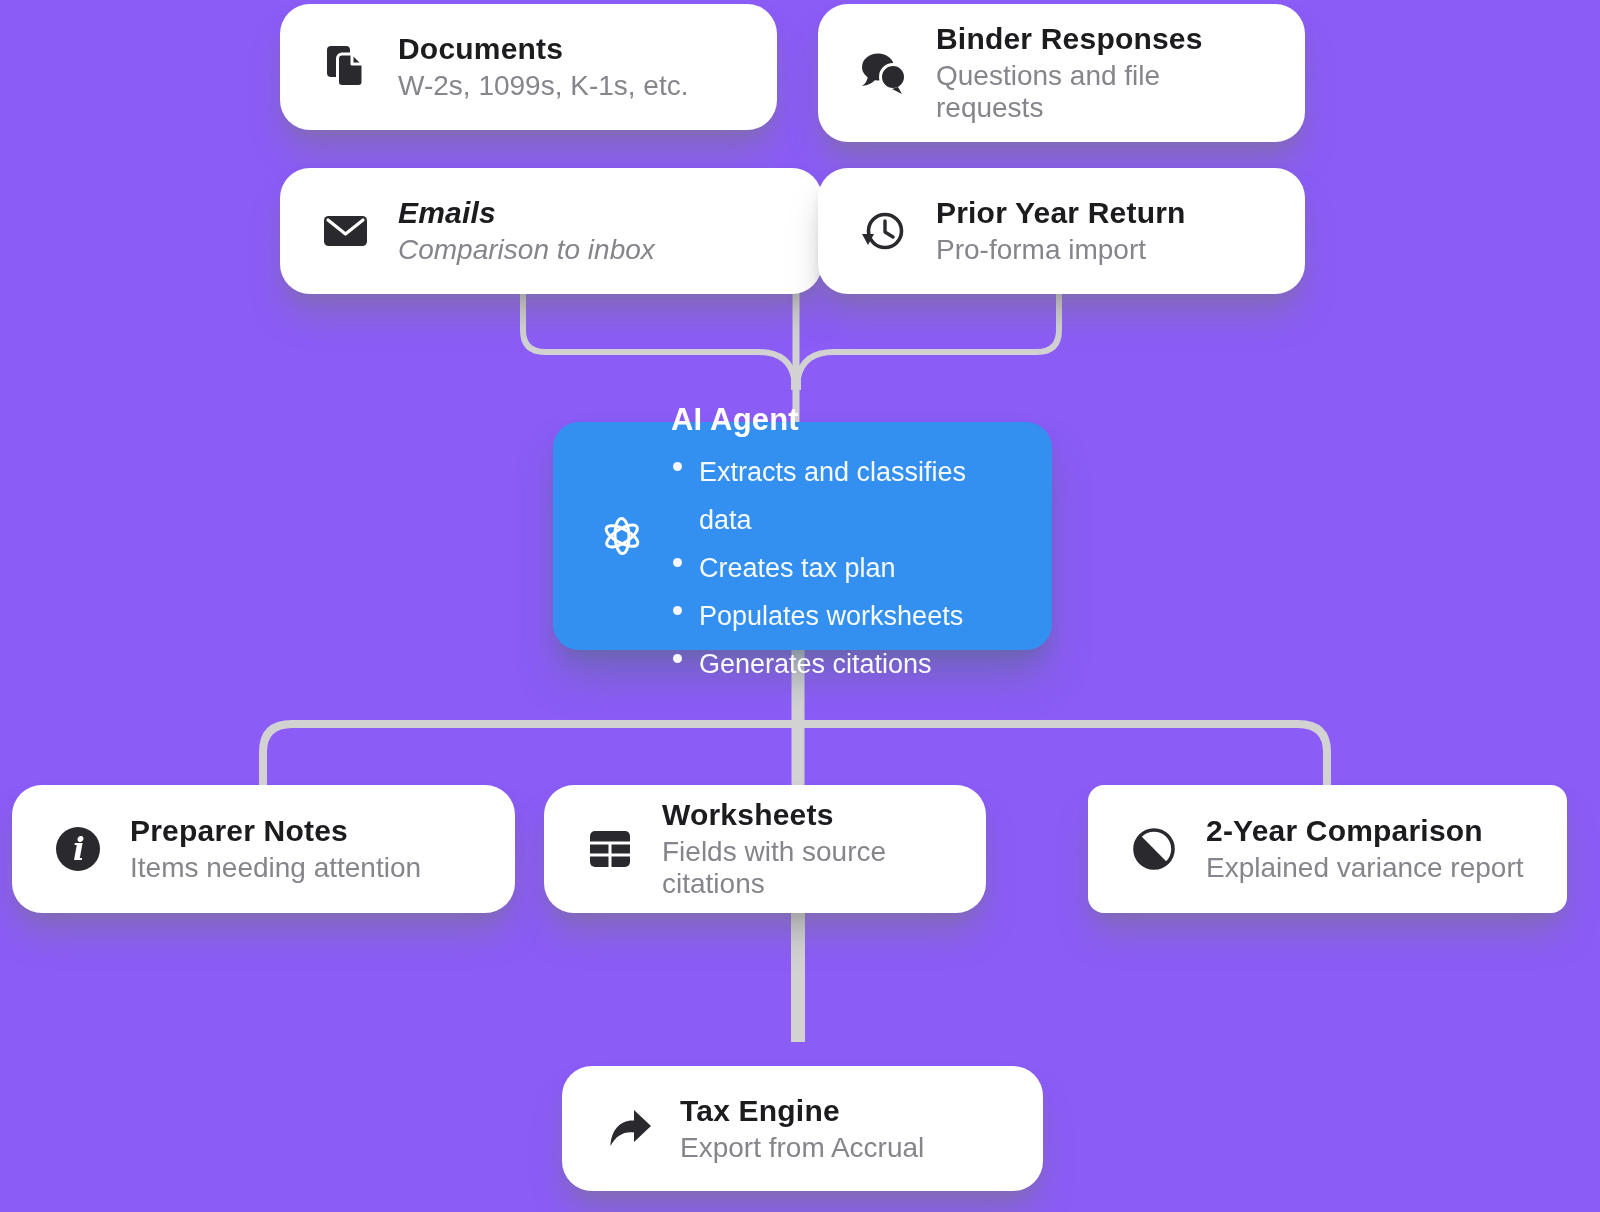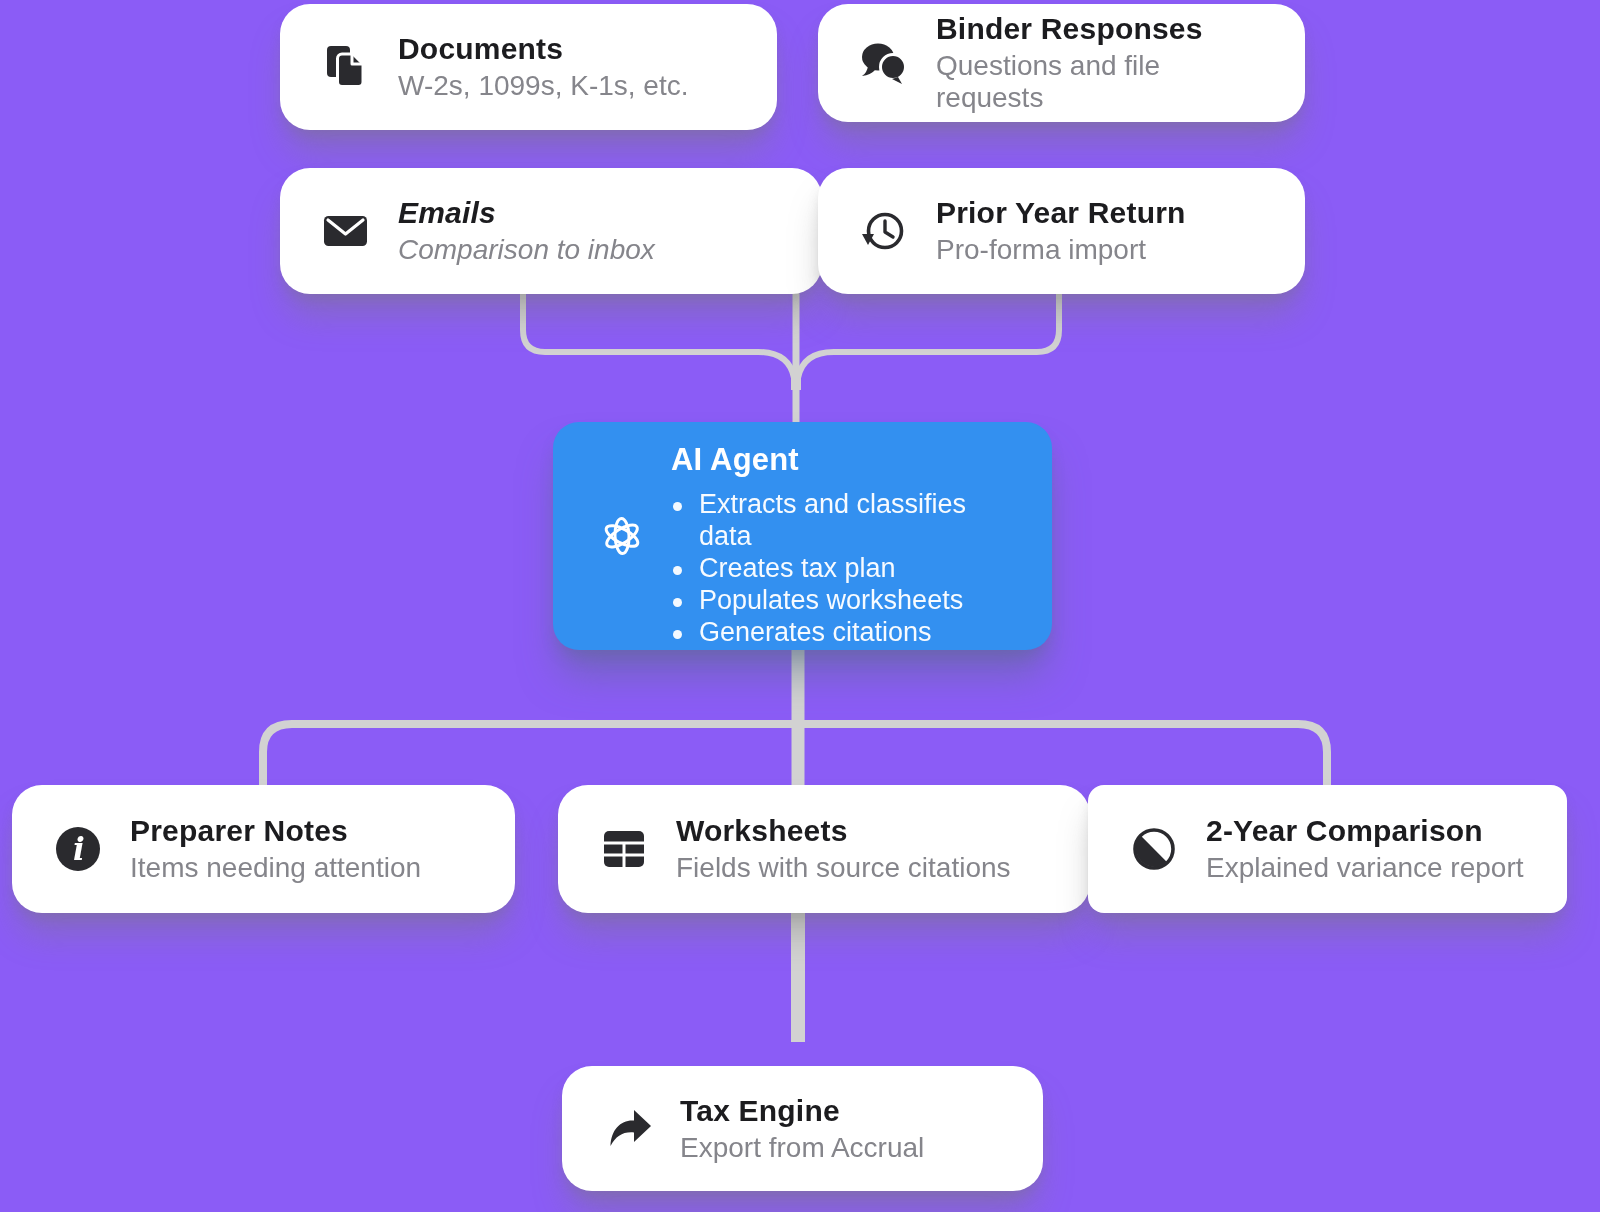--- a/index.html
+++ b/index.html
@@ -17,37 +17,37 @@
     display:flex;align-items:center;
     padding:0 40px;gap:26px;box-sizing:border-box;
     box-shadow:0 26px 34px -6px rgba(125,125,125,0.42), 0 8px 14px -4px rgba(110,110,110,0.28);
   }
   .card .icon-wrap{flex:0 0 52px;display:flex;align-items:center;justify-content:center;}
   .card .text-col{display:flex;flex-direction:column;gap:4px;}
   .card .title{font-size:30px;font-weight:700;color:#1c1c1f;letter-spacing:.2px;}
   .card .subtitle{font-size:28px;font-weight:400;color:#85858b;}
   
   .c-documents {left:280px; top:4px;   width:497px; height:126px;}
-  .c-binder    {left:818px; top:4px;   width:487px; height:118px;}
+  .c-binder    {left:818px; top:4px;   width:487px; height:138px;}
   .c-emails    {left:280px; top:168px; width:542px; height:126px;font-style:italic;}
   .c-prior     {left:818px; top:168px; width:487px; height:126px;}
   .c-agent     {left:553px; top:422px; width:499px; height:228px;
                 background:#3390f0;border-radius:26px;
                 box-shadow:0 30px 38px -6px rgba(90,110,135,0.5), 0 10px 16px -4px rgba(80,100,125,0.3);}
   .c-preparer  {left:12px;  top:785px; width:503px; height:128px;}
-  .c-worksheets{left:558px; top:785px; width:532px; height:128px;}
+  .c-worksheets{left:544px; top:785px; width:442px; height:128px;}
   .c-compare   {left:1088px;top:785px; width:479px; height:128px;border-radius:16px;}
   .c-taxengine {left:562px; top:1040px;width:481px; height:125px;margin-top:26px;}
   
   .c-agent{gap:22px;padding:0 40px 0 42px;}
   .agent-title{font-size:31px;font-weight:700;color:#ffffff;margin:0 0 10px 0;letter-spacing:.2px;}
   .agent-list{list-style:none;margin:0;padding:0;}
   .agent-list li{
     position:relative;padding-left:28px;
-    font-size:27px;line-height:32px;color:rgba(255,255,255,0.96);
+    font-size:27px;line-height:48px;color:rgba(255,255,255,0.96);
   }
   .agent-list li::before{
     content:"";position:absolute;left:2px;top:14px;
     width:9px;height:9px;border-radius:50%;background:rgba(255,255,255,0.95);
   }
 </style>
 </head>
 <body>
 
 <div class="stage">

